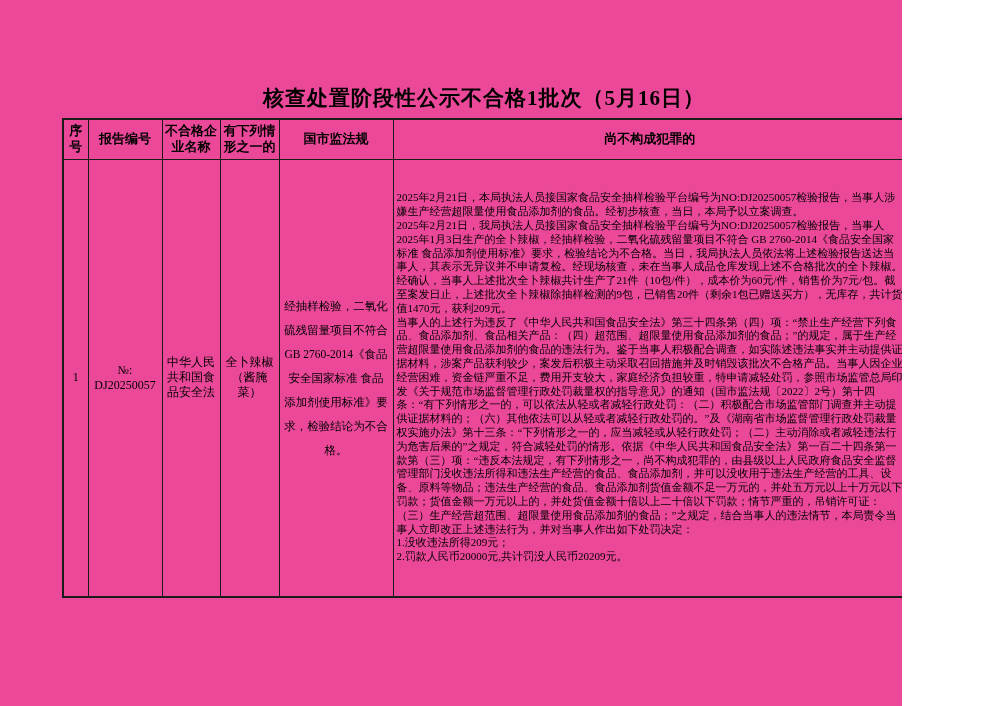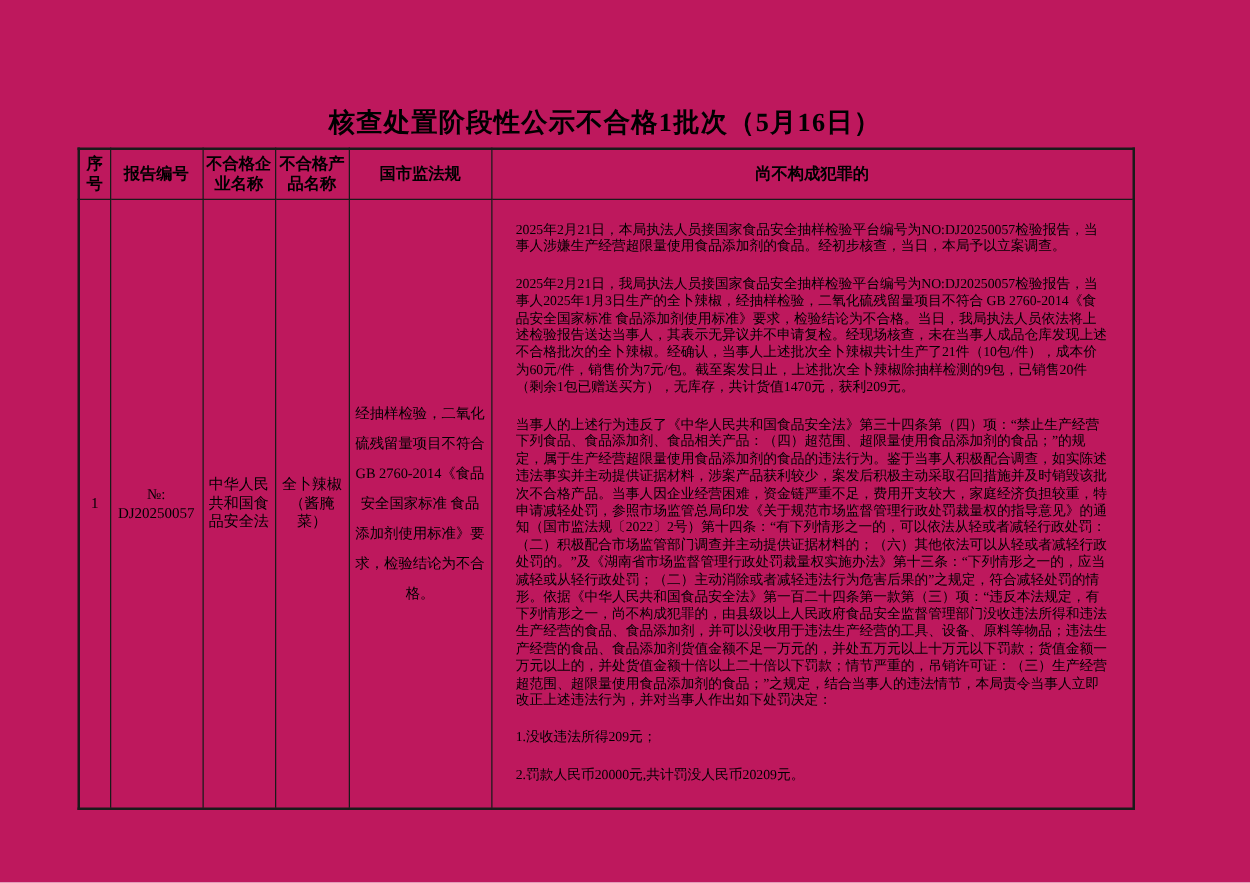--- a/index.html
+++ b/index.html
@@ -4,23 +4,23 @@
 <style>
   html, body {
     margin: 0;
     padding: 0;
     background: #ffffff;
     font-family: "Liberation Serif", "DejaVu Serif", serif;
     color: #000000;
   }
   .page {
     position: relative;
-    width: 1000px;
+    width: 902px;
     height: 706px;
-    background: #be185d;
+    background: #ec4899;
     overflow: hidden;
   }
   .doc-title {
     position: absolute;
     left: 62px;
     top: 84px;
     width: 844px;
     margin: 0;
     text-align: center;
     font-size: 21px;
@@ -61,21 +61,21 @@
     font-size: 11.5px;
     line-height: 24px;
     padding: 2px 4px;
   }
   td.c-disposal {
     text-align: left;
     font-size: 11px;
     line-height: 13.8px;
     padding: 2px 3px;
   }
-  td.c-disposal p { margin: 16px; }
+  td.c-disposal p { margin: 0; }
   .report-no-line { display: block; }
 </style>
 </head>
 <body>
 
 <div class="page">
 
   <h1 class="doc-title">核查处置阶段性公示不合格1批次（5月16日）</h1>
 
   <table class="report-table">
@@ -85,21 +85,21 @@
       <col style="width:58px">
       <col style="width:59px">
       <col style="width:114px">
       <col style="width:514px">
     </colgroup>
     <thead>
       <tr>
         <th>序号</th>
         <th>报告编号</th>
         <th>不合格企业名称</th>
-        <th>不合格产品名称</th>
+        <th>有下列情形之一的</th>
         <th>国市监法规</th>
         <th>尚不构成犯罪的</th>
       </tr>
     </thead>
     <tbody>
       <tr>
         <td class="c-center">1</td>
         <td class="c-center">
           <span class="report-no-line">№:</span>
           <span class="report-no-line">DJ20250057</span>

